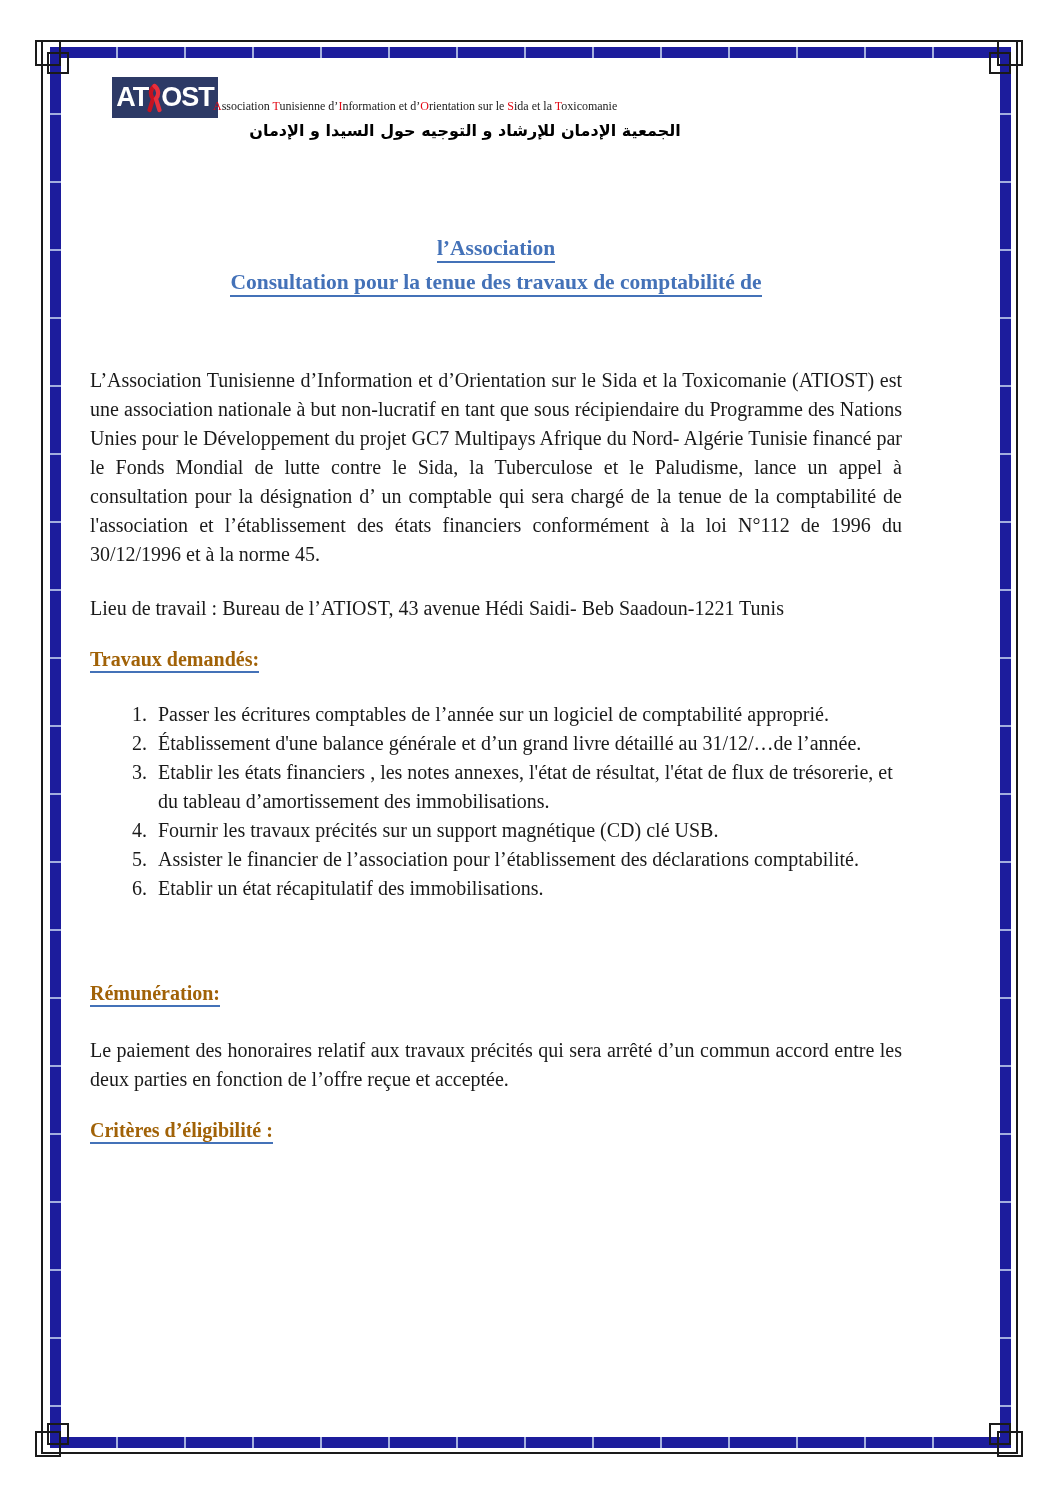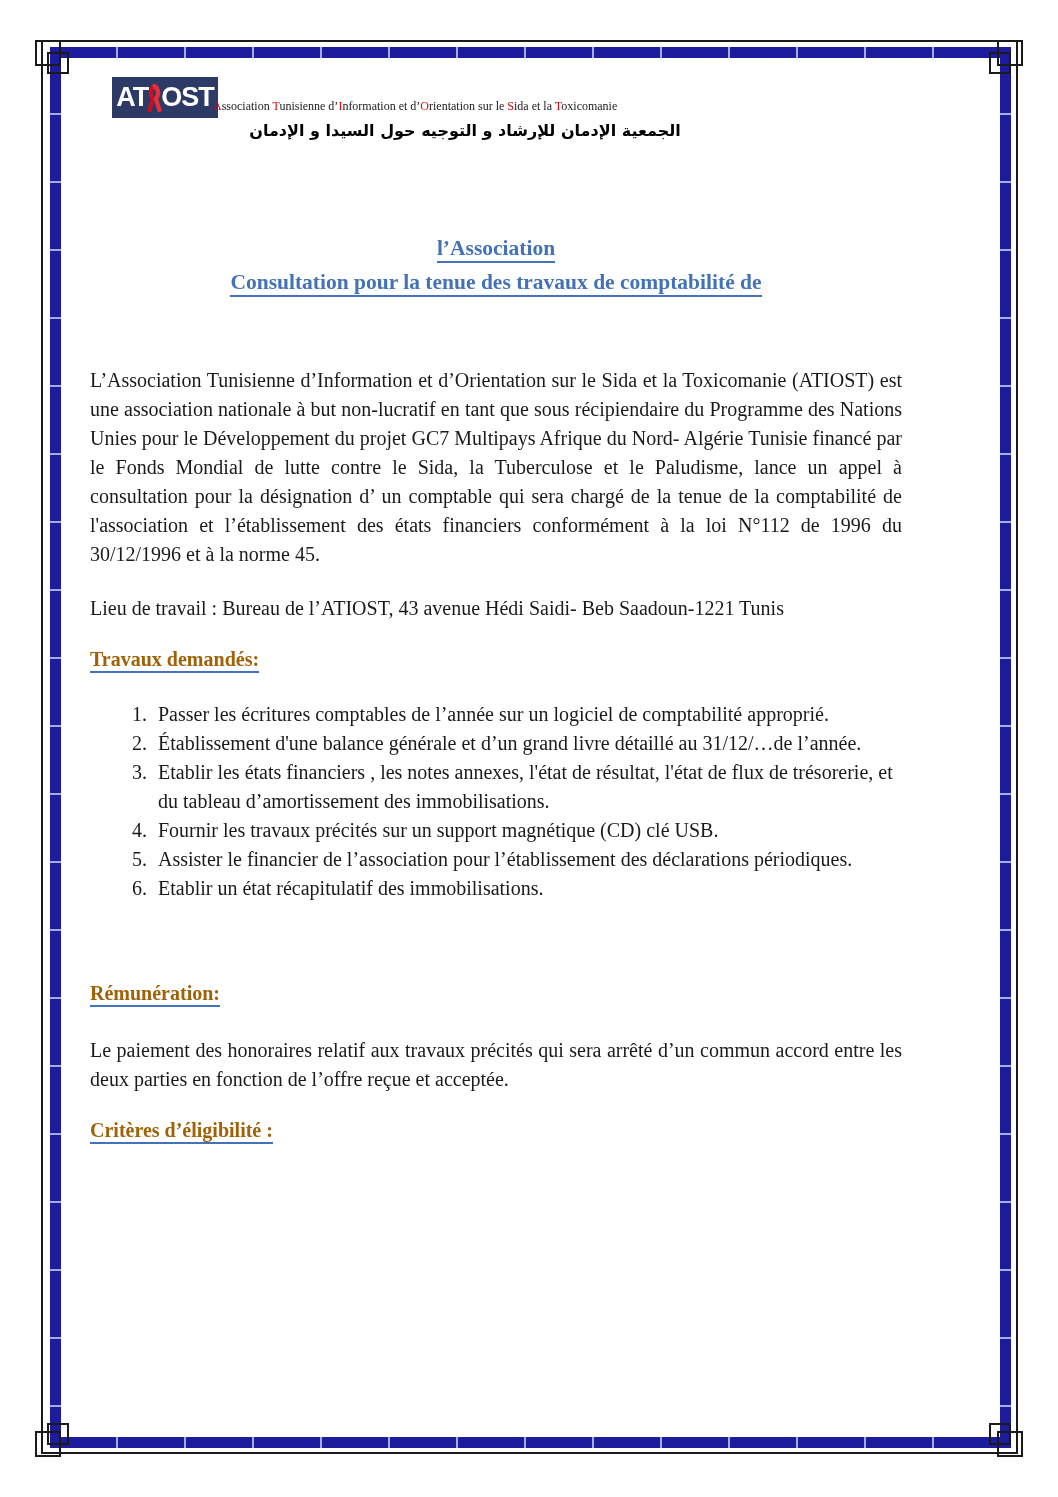--- a/index.html
+++ b/index.html
@@ -187,21 +187,21 @@
 
     <div class="sec-heading">
       <span class="u">Travaux demandés:</span>
     </div>
 
     <ol class="tasks">
       <li>Passer les écritures comptables de l’année sur un logiciel de comptabilité approprié.</li>
       <li>Établissement d'une balance générale et d’un grand livre détaillé au 31/12/…de l’année.</li>
       <li>Etablir les états financiers , les notes annexes, l'état de résultat, l'état de flux de trésorerie, et du tableau d’amortissement des immobilisations.</li>
       <li>Fournir les travaux précités sur un support magnétique (CD) clé USB.</li>
-      <li>Assister le financier de l’association pour l’établissement des déclarations périodiques.</li>
+      <li>Assister le financier de l’association pour l’établissement des déclarations comptabilité.</li>
       <li>Etablir un état récapitulatif des immobilisations.</li>
     </ol>
 
     <div class="sec-heading h-remu">
       <span class="u">Rémunération:</span>
     </div>
 
     <p class="p-justify p-paiement">Le paiement des honoraires relatif aux travaux précités qui sera arrêté  d’un commun accord entre les deux parties en fonction de l’offre reçue et acceptée.</p>
 
     <div class="sec-heading h-crit">

